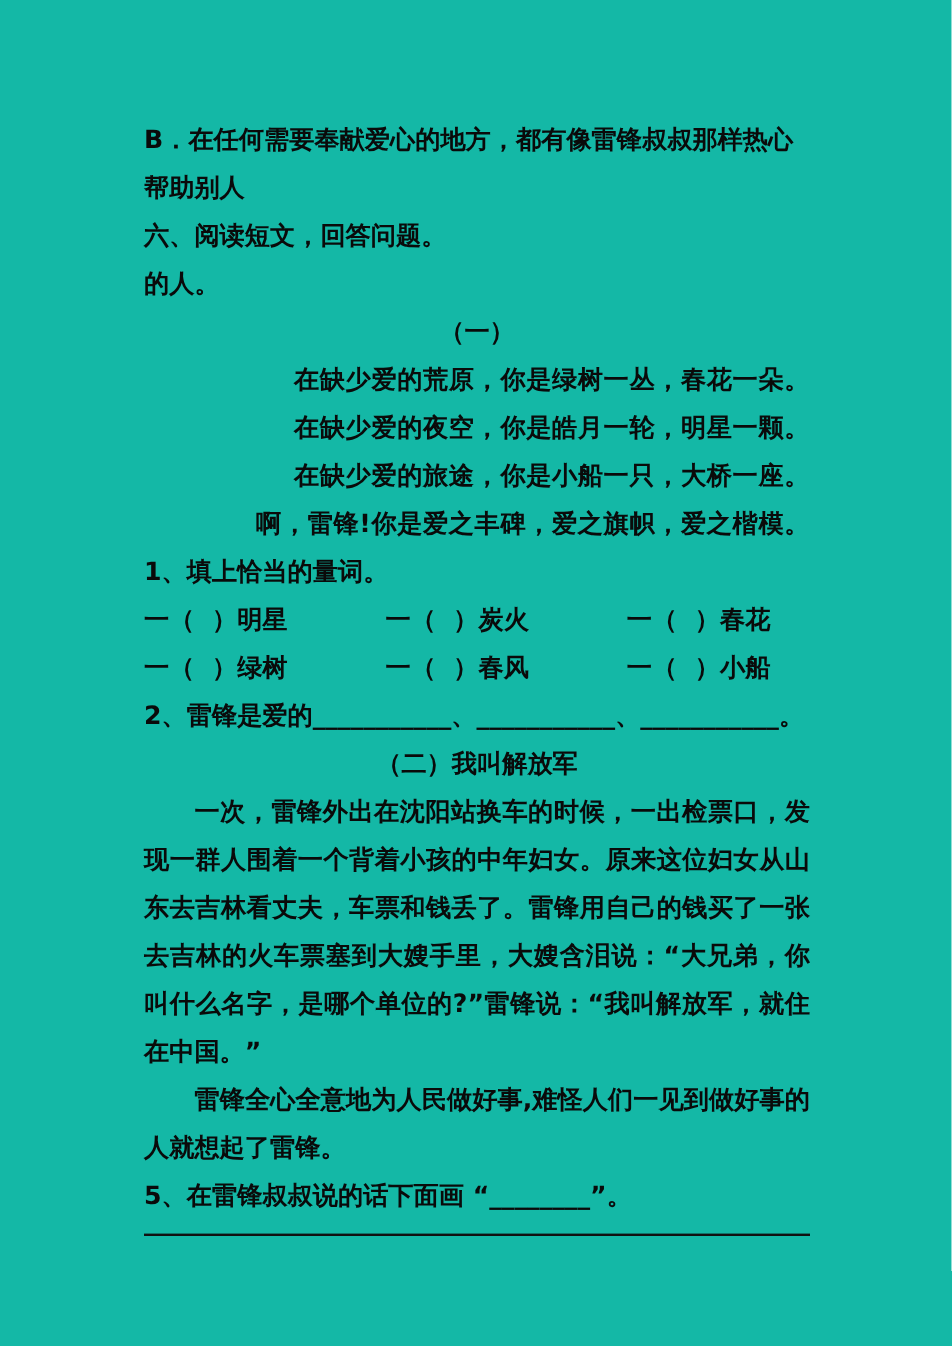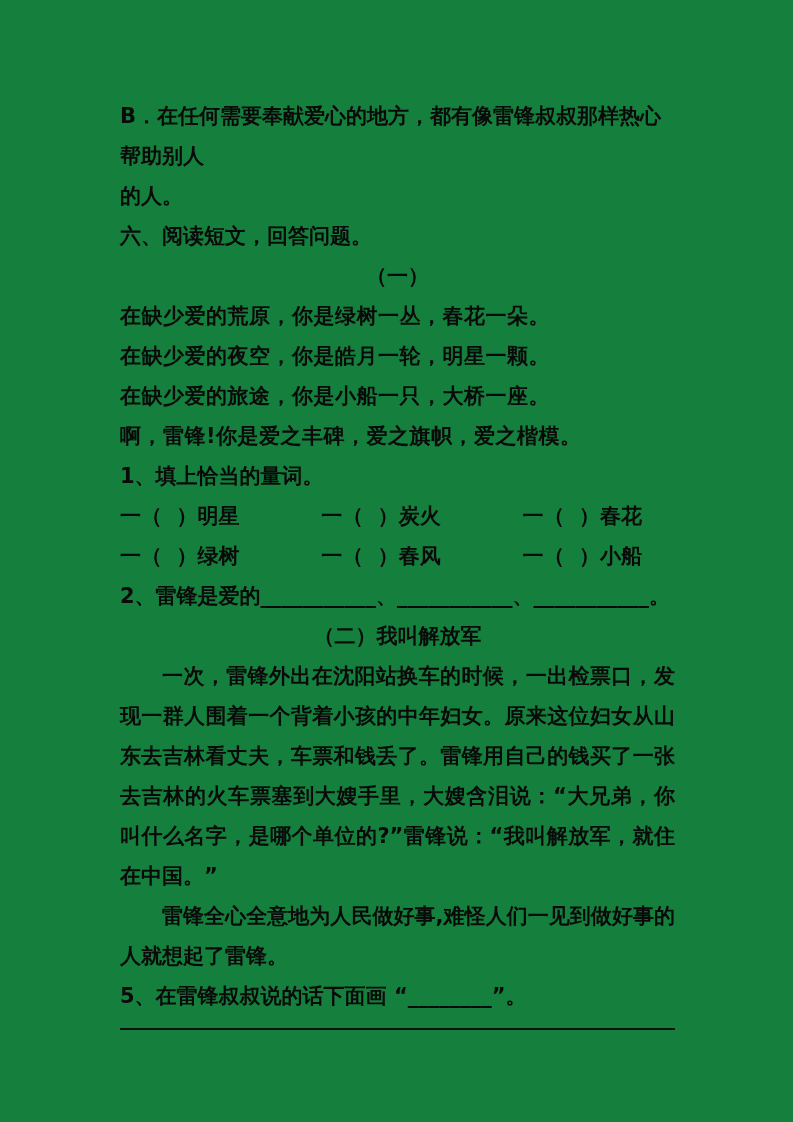--- a/index.html
+++ b/index.html
@@ -5,33 +5,33 @@
   * { margin: 0; padding: 0; box-sizing: border-box; }
   html, body { background: #ffffff; }
   body {
     width: 793px; height: 1122px;
     font-family: "DejaVu Sans", "Liberation Sans", sans-serif;
     color: #000;
   }
   .page {
     position: relative;
     width: 793px; height: 1122px;
-    background: #15803d;
+    background: #14b8a6;
     overflow: hidden;
   }
   .content {
     padding: 96px 118px 0 120px;
     font-size: 21px;
     font-weight: 700;
     line-height: 40px;
     color: #0a0a0a;
   }
   .line { white-space: pre-wrap; }
   .center { text-align: center; }
-  .poem-line { text-align: left; letter-spacing: 0.5px; }
+  .poem-line { text-align: right; letter-spacing: 0.5px; }
   .para {
     text-align: justify;
     text-indent: 2em;
   }
   .qrow {
     display: flex;
     justify-content: space-between;
     width: 522px;
   }
   .qitem { white-space: pre; }
@@ -42,23 +42,23 @@
     height: 0;
   }
 </style>
 </head>
 <body>
 
 <div class="page">
   <div class="content">
 
     <div class="line">B．在任何需要奉献爱心的地方，都有像雷锋叔叔那样热心帮助别人</div>
+    <div class="line">六、阅读短文，回答问题。</div>
+
     <div class="line">的人。</div>
-
-    <div class="line">六、阅读短文，回答问题。</div>
 
     <div class="line center">（一）</div>
 
     <div class="poem-line">在缺少爱的荒原，你是绿树一丛，春花一朵。</div>
     <div class="poem-line">在缺少爱的夜空，你是皓月一轮，明星一颗。</div>
     <div class="poem-line">在缺少爱的旅途，你是小船一只，大桥一座。</div>
     <div class="poem-line">啊，雷锋!你是爱之丰碑，爱之旗帜，爱之楷模。</div>
 
     <div class="line">1、填上恰当的量词。</div>
 

